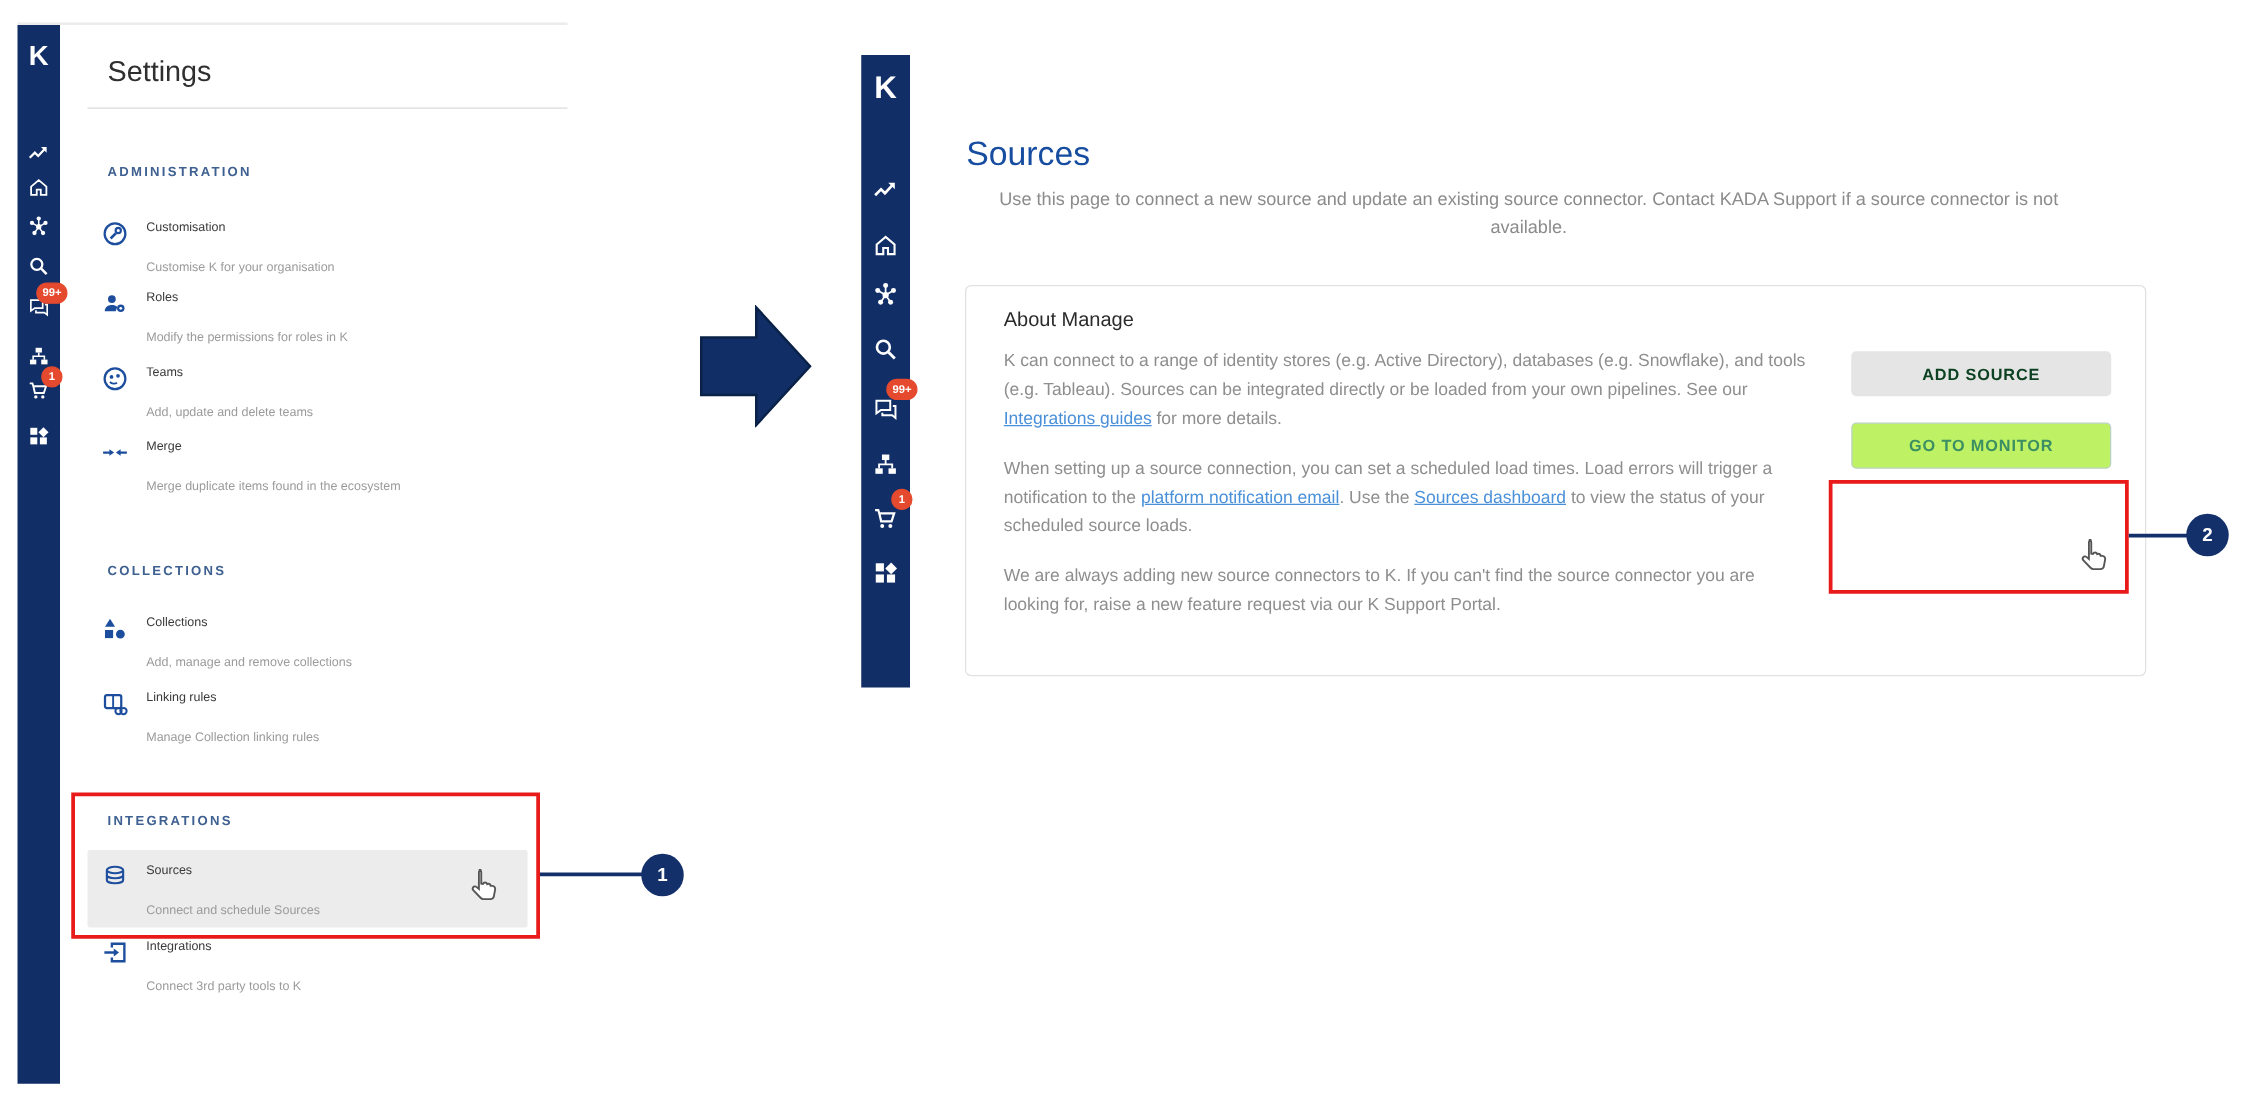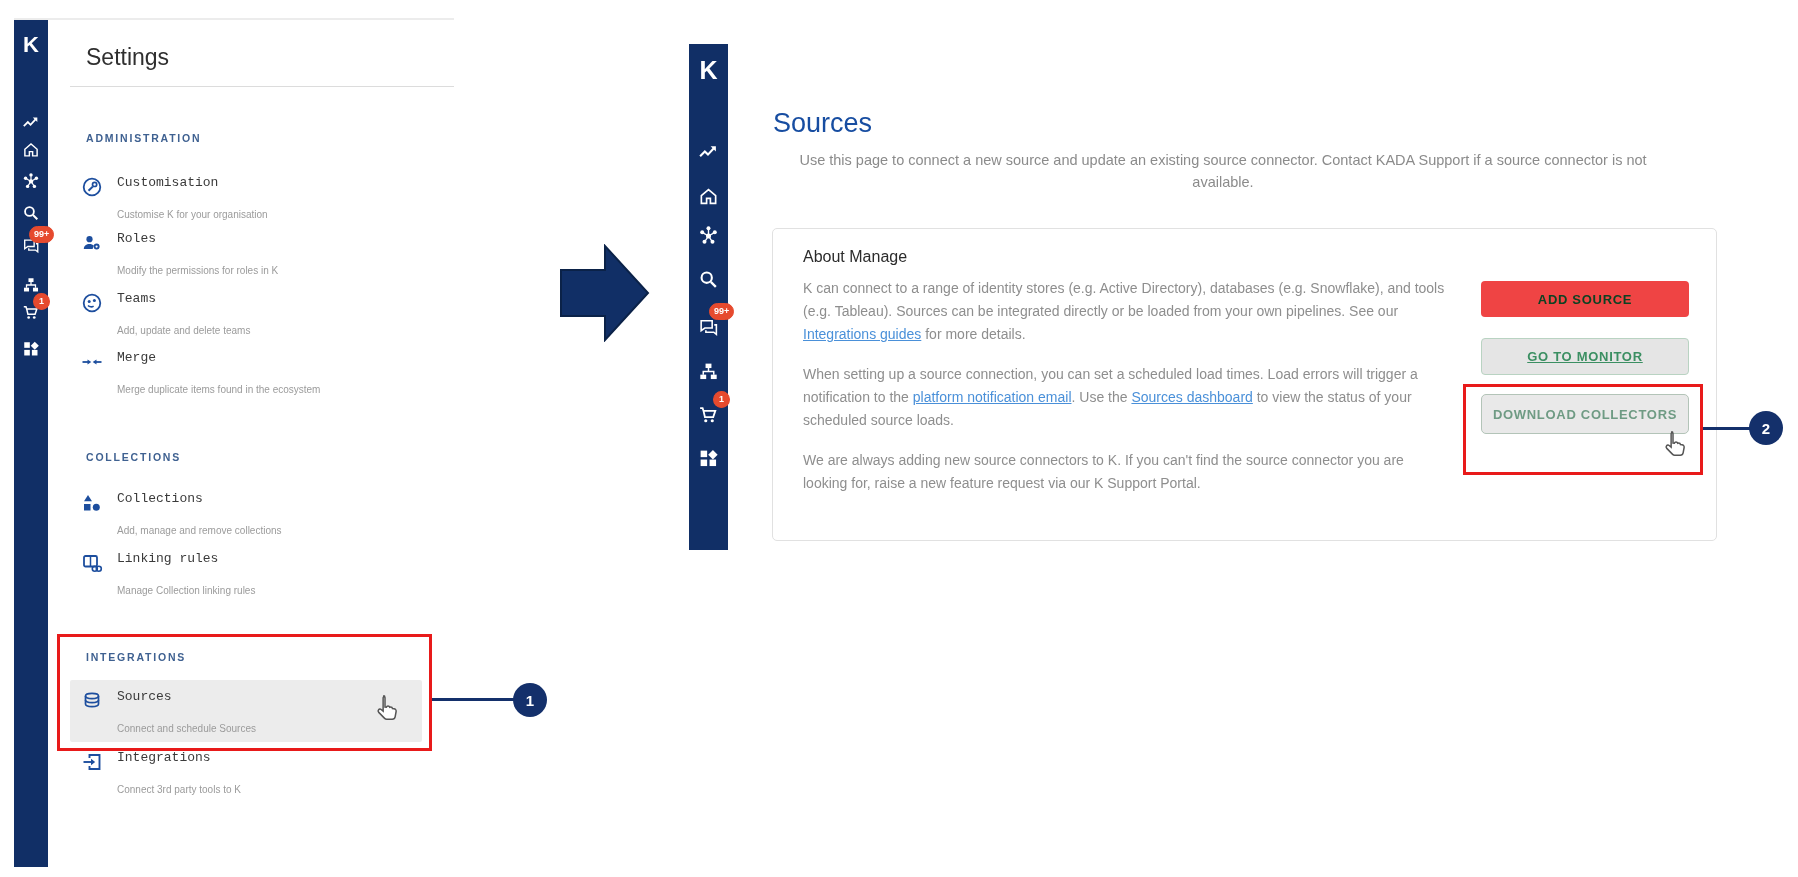--- a/index.html
+++ b/index.html
@@ -23,39 +23,39 @@
          font-size:9px;line-height:9px;padding:3px 4px;z-index:3;border:1px solid #e64a2e;}
   .badge.round{border-radius:50%;padding:3px 5px;}
 
   
   .set-title{position:absolute;left:72px;top:24px;font-size:23px;color:#2f2f2f;}
   .divider{position:absolute;left:56px;top:66px;right:0;height:1px;background:#dcdcdc;}
   .sec-label{position:absolute;left:72px;font-size:10.5px;letter-spacing:1.8px;
              color:#3f6191;font-weight:700;}
   .mi{position:absolute;left:66px;display:flex;gap:13px;width:340px;cursor:pointer;}
   .mi svg{flex:0 0 24px;margin-top:1px;}
-  .mi-title{font-size:13px;color:#3a3a3a;line-height:16px;font-family:Liberation Mono, monospace;}
+  .mi-title{font-size:10px;color:#3a3a3a;line-height:16px;}
   .mi-sub{font-size:10px;color:#9b9b9b;line-height:14px;margin-top:17px;}
   .row-highlight{position:absolute;left:56px;top:660px;width:352px;height:62px;
                  background:#ececec;border-radius:2px;}
 
   
   .pgtitle{position:absolute;left:84px;top:64px;font-size:27px;font-weight:500;color:#174da1;}
   .pgdesc{position:absolute;left:84px;top:105px;width:900px;font-size:14.5px;line-height:22px;color:#8b8b8b;text-align:center;}
   .card{position:absolute;left:83px;top:184px;width:945px;height:313px;background:#fff;
         border:1px solid #e1e1e1;border-radius:5px;box-sizing:border-box;}
   .card-title{position:absolute;left:30px;top:19px;font-size:16px;color:#2b2b2b;font-weight:500;}
   .card-text{position:absolute;left:30px;top:48px;width:648px;font-size:14px;line-height:23px;color:#8e8e8e;}
   .card-text p{margin:0 0 17px 0;}
   .link{color:#4a90d9;text-decoration:underline;cursor:pointer;}
   .btn{position:absolute;left:708px;width:208px;box-sizing:border-box;text-align:center;
        font-size:13px;font-weight:700;letter-spacing:.7px;border-radius:4px;cursor:pointer;
        display:flex;align-items:center;justify-content:center;}
-  .btn-add{top:52px;height:36px;background:#ef4444;color:#0c4222;border:none;}
-  .btn-monitor{top:109px;height:37px;background:#e5e5e5;color:#3b8f62;border:1px solid #b9d3c2;text-decoration:underline;}
+  .btn-add{top:52px;height:36px;background:#e5e5e5;color:#0c4222;border:none;}
+  .btn-monitor{top:109px;height:37px;background:#bef264;color:#3b8f62;border:1px solid #b9d3c2;}
   .btn-download{top:165px;height:40px;background:#e9e9e9;color:#6f9b84;border:1px solid #b3c4b8;border-radius:5px;}
 
   
   .redbox{position:absolute;border:3px solid #e81a1a;box-sizing:border-box;background:transparent;}
   .rb1{left:57px;top:634px;width:375px;height:117px;}
   .rb2{left:1463px;top:384px;width:240px;height:91px;}
   .connector{position:absolute;height:3px;background:#14306b;}
   .c1{left:432px;top:698px;width:83px;}
   .c2{left:1703px;top:427px;width:48px;}
   .anno{position:absolute;width:34px;height:34px;border-radius:50%;background:#14306b;color:#fff;
@@ -339,21 +339,20 @@
 
   <div class="card">
     <div class="card-title">About Manage</div>
     <div class="card-text">
       <p><span>K can connect to a range of identity stores (e.g. Active Directory), databases (e.g. Snowflake), and tools (e.g. Tableau). Sources can be integrated directly or be loaded from your own pipelines. See our </span><a class="link">Integrations guides</a><span> for more details.</span></p>
       <p><span>When setting up a source connection, you can set a scheduled load times. Load errors will trigger a notification to the </span><a class="link">platform notification email</a><span>. Use the </span><a class="link">Sources dashboard</a><span> to view the status of your scheduled source loads.</span></p>
       <p><span>We are always adding new source connectors to K. If you can't find the source connector you are looking for, raise a new feature request via our K Support Portal.</span></p>
     </div>
     <div class="btn btn-add">ADD SOURCE</div>
     <div class="btn btn-monitor">GO TO MONITOR</div>
-    <div class="btn btn-download">DOWNLOAD COLLECTORS</div>
   </div>
 </div>
 
 <div class="redbox rb1"></div>
 <div class="connector c1"></div>
 <div class="anno a1">1</div>
 
 <div class="redbox rb2"></div>
 <div class="connector c2"></div>
 <div class="anno a2">2</div>

